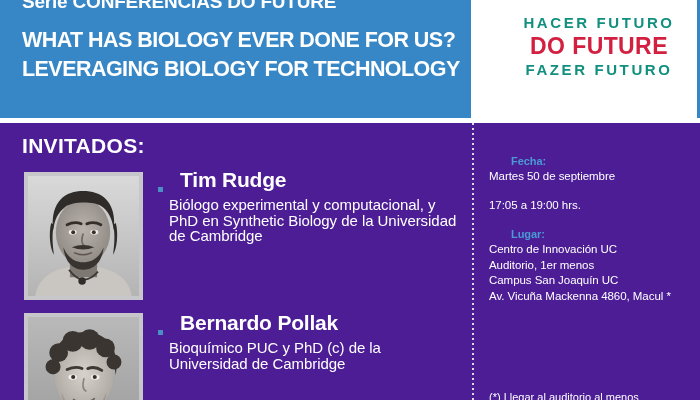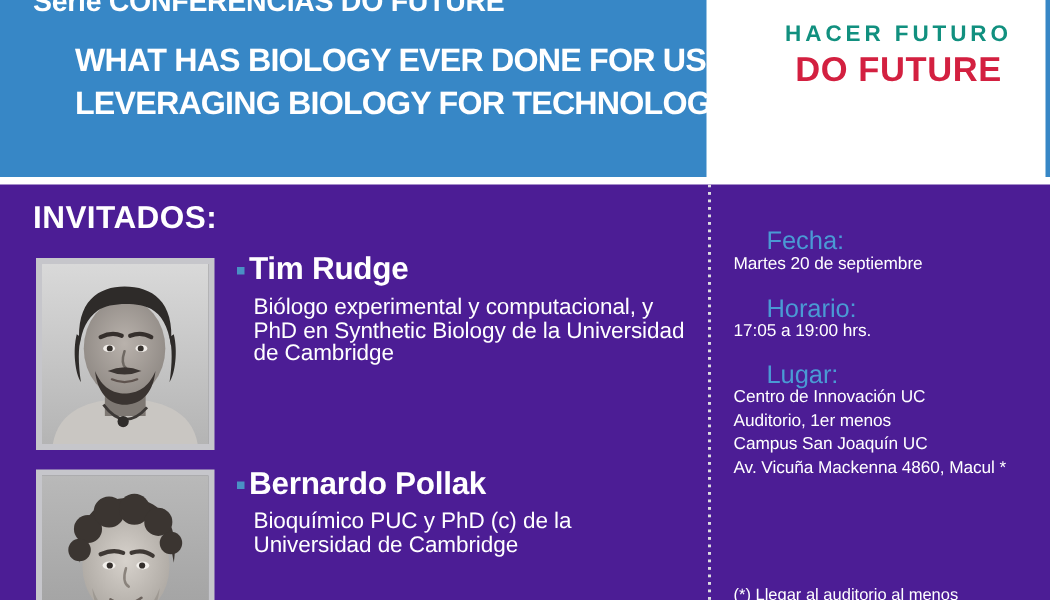--- a/index.html
+++ b/index.html
@@ -48,21 +48,20 @@
     width: 470px;
   }
 
   .headline-line {
     font-size: 21.5px;
     font-weight: bold;
     color: #ffffff;
     letter-spacing: -0.55px;
     line-height: 29px;
     white-space: nowrap;
-    margin-left: 28px;
   }
 
   
   .logo-panel {
     position: absolute;
     left: 513px;
     top: 0;
     width: 187px;
     height: 118px;
     background: #ffffff;
@@ -145,22 +144,22 @@
   .speaker {
     position: absolute;
     left: 158px;
     width: 300px;
   }
   .speaker.first  { top: 45px; }
   .speaker.second { top: 188px; }
 
   .speaker-name-row {
     display: flex;
-    align-items: center;
-    gap: 3px;
+    align-items: flex-end;
+    gap: 17px;
     margin-bottom: 5px;
   }
 
   .bullet {
     width: 5px;
     height: 5px;
     background: #4a90c4;
     flex: 0 0 auto;
   }
 
@@ -200,22 +199,22 @@
   .info-panel {
     position: absolute;
     left: 489px;
     top: 30px;
     width: 205px;
   }
 
   .info-block { margin-bottom: 13px; }
 
   .info-label {
-    font-size: 17px;
-    font-weight: normal;
+    font-size: 11px;
+    font-weight: bold;
     color: #4a9ad4;
     line-height: 16px;
     letter-spacing: -0.05px;
     padding-left: 22px;
   }
 
   .info-value {
     font-size: 11.5px;
     color: #ffffff;
     line-height: 15.5px;
@@ -243,20 +242,21 @@
     <div class="headline">
       <div class="headline-line">WHAT HAS BIOLOGY EVER DONE FOR US?</div>
       <div class="headline-line">LEVERAGING BIOLOGY FOR TECHNOLOGY</div>
     </div>
   </div>
 
   <div class="logo-panel">
     <div class="logo-inner">
       <div class="logo-top">HACER FUTURO</div>
       <div class="logo-mid">DO FUTURE</div>
+      <div class="logo-bottom">FAZER FUTURO</div>
     </div>
   </div>
 
   <div class="gap-strip"></div>
 
   <div class="body-area">
 
     <div class="invitados-title">INVITADOS:</div>
 
     <div class="photo-frame first">
@@ -368,25 +368,24 @@
       </div>
       <div class="speaker-desc">Bioquímico PUC y PhD (c) de la Universidad de Cambridge</div>
     </div>
 
     <div class="divider"></div>
 
     <div class="info-panel">
 
       <div class="info-block">
         <div class="info-label">Fecha:</div>
-        <div class="info-value">Martes 20 de septiembre</div>
+        <div class="info-value">Martes 50 de septiembre</div>
       </div>
 
       <div class="info-block">
-        <div class="info-label">Horario:</div>
         <div class="info-value">17:05 a 19:00 hrs.</div>
       </div>
 
       <div class="info-block">
         <div class="info-label">Lugar:</div>
         <div class="info-value" style="white-space: pre-line;">Centro de Innovación UC
 Auditorio, 1er menos
 Campus San Joaquín UC
 Av. Vicuña Mackenna 4860, Macul *</div>
       </div>

